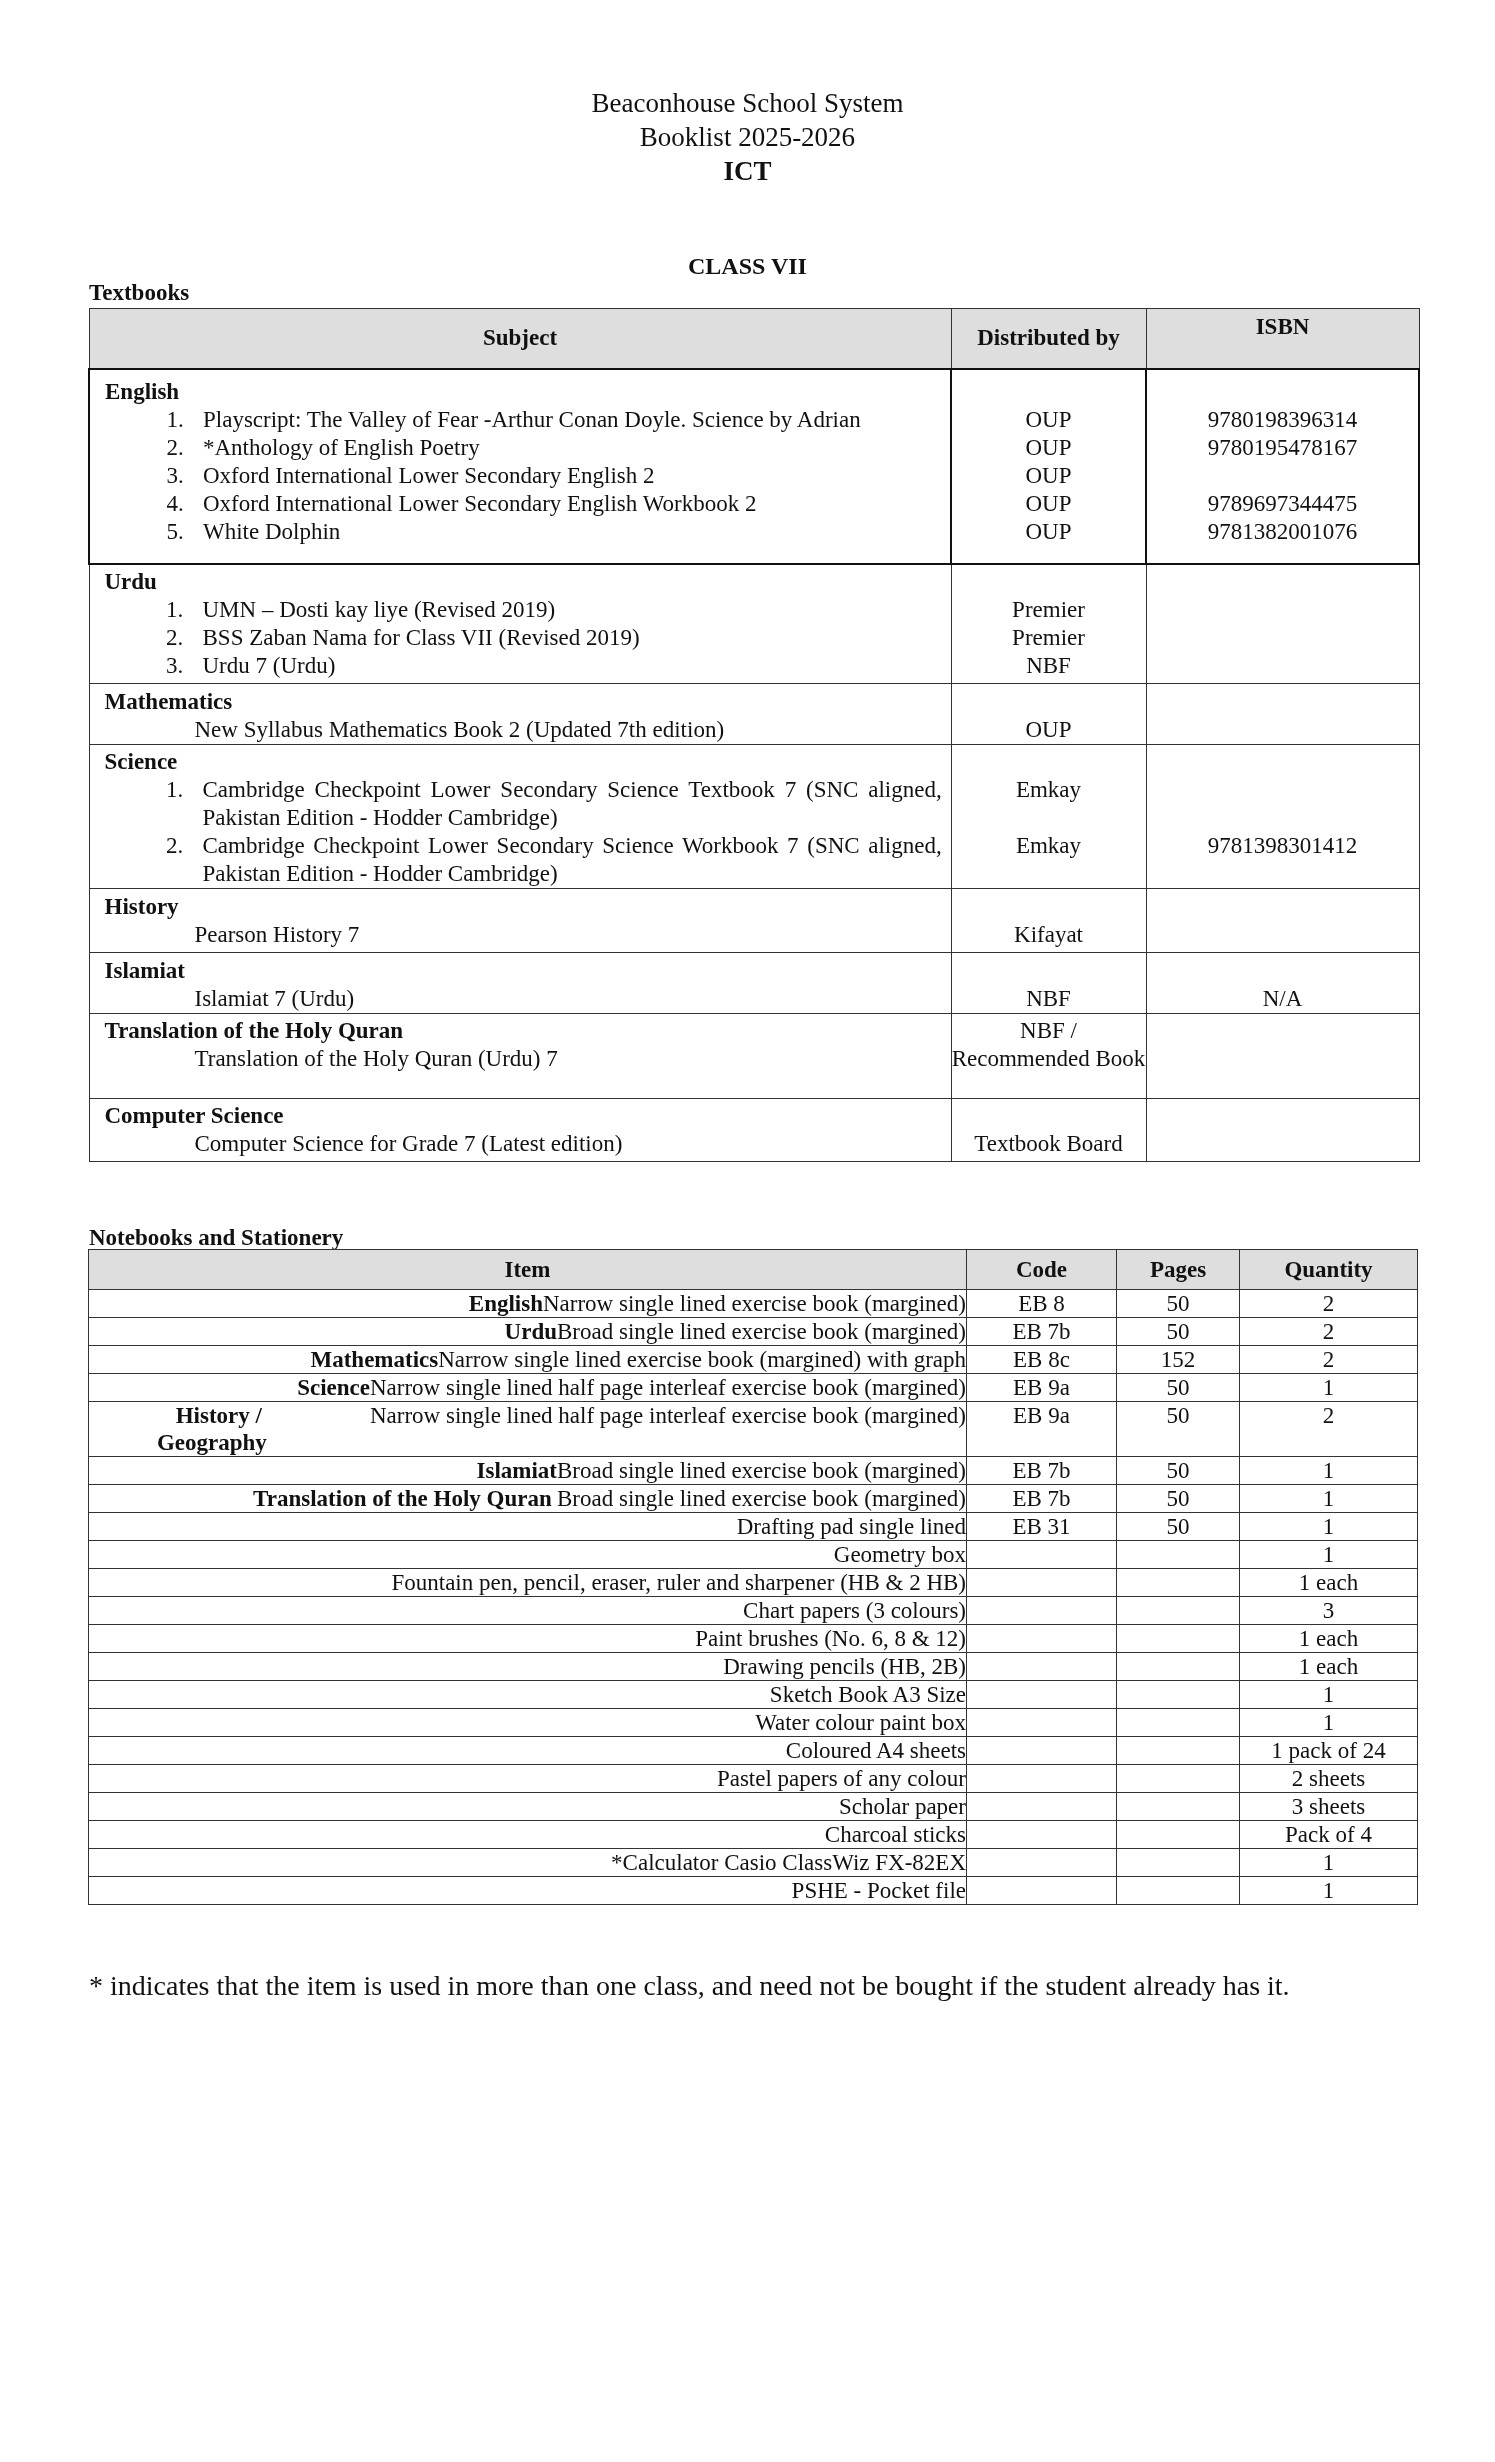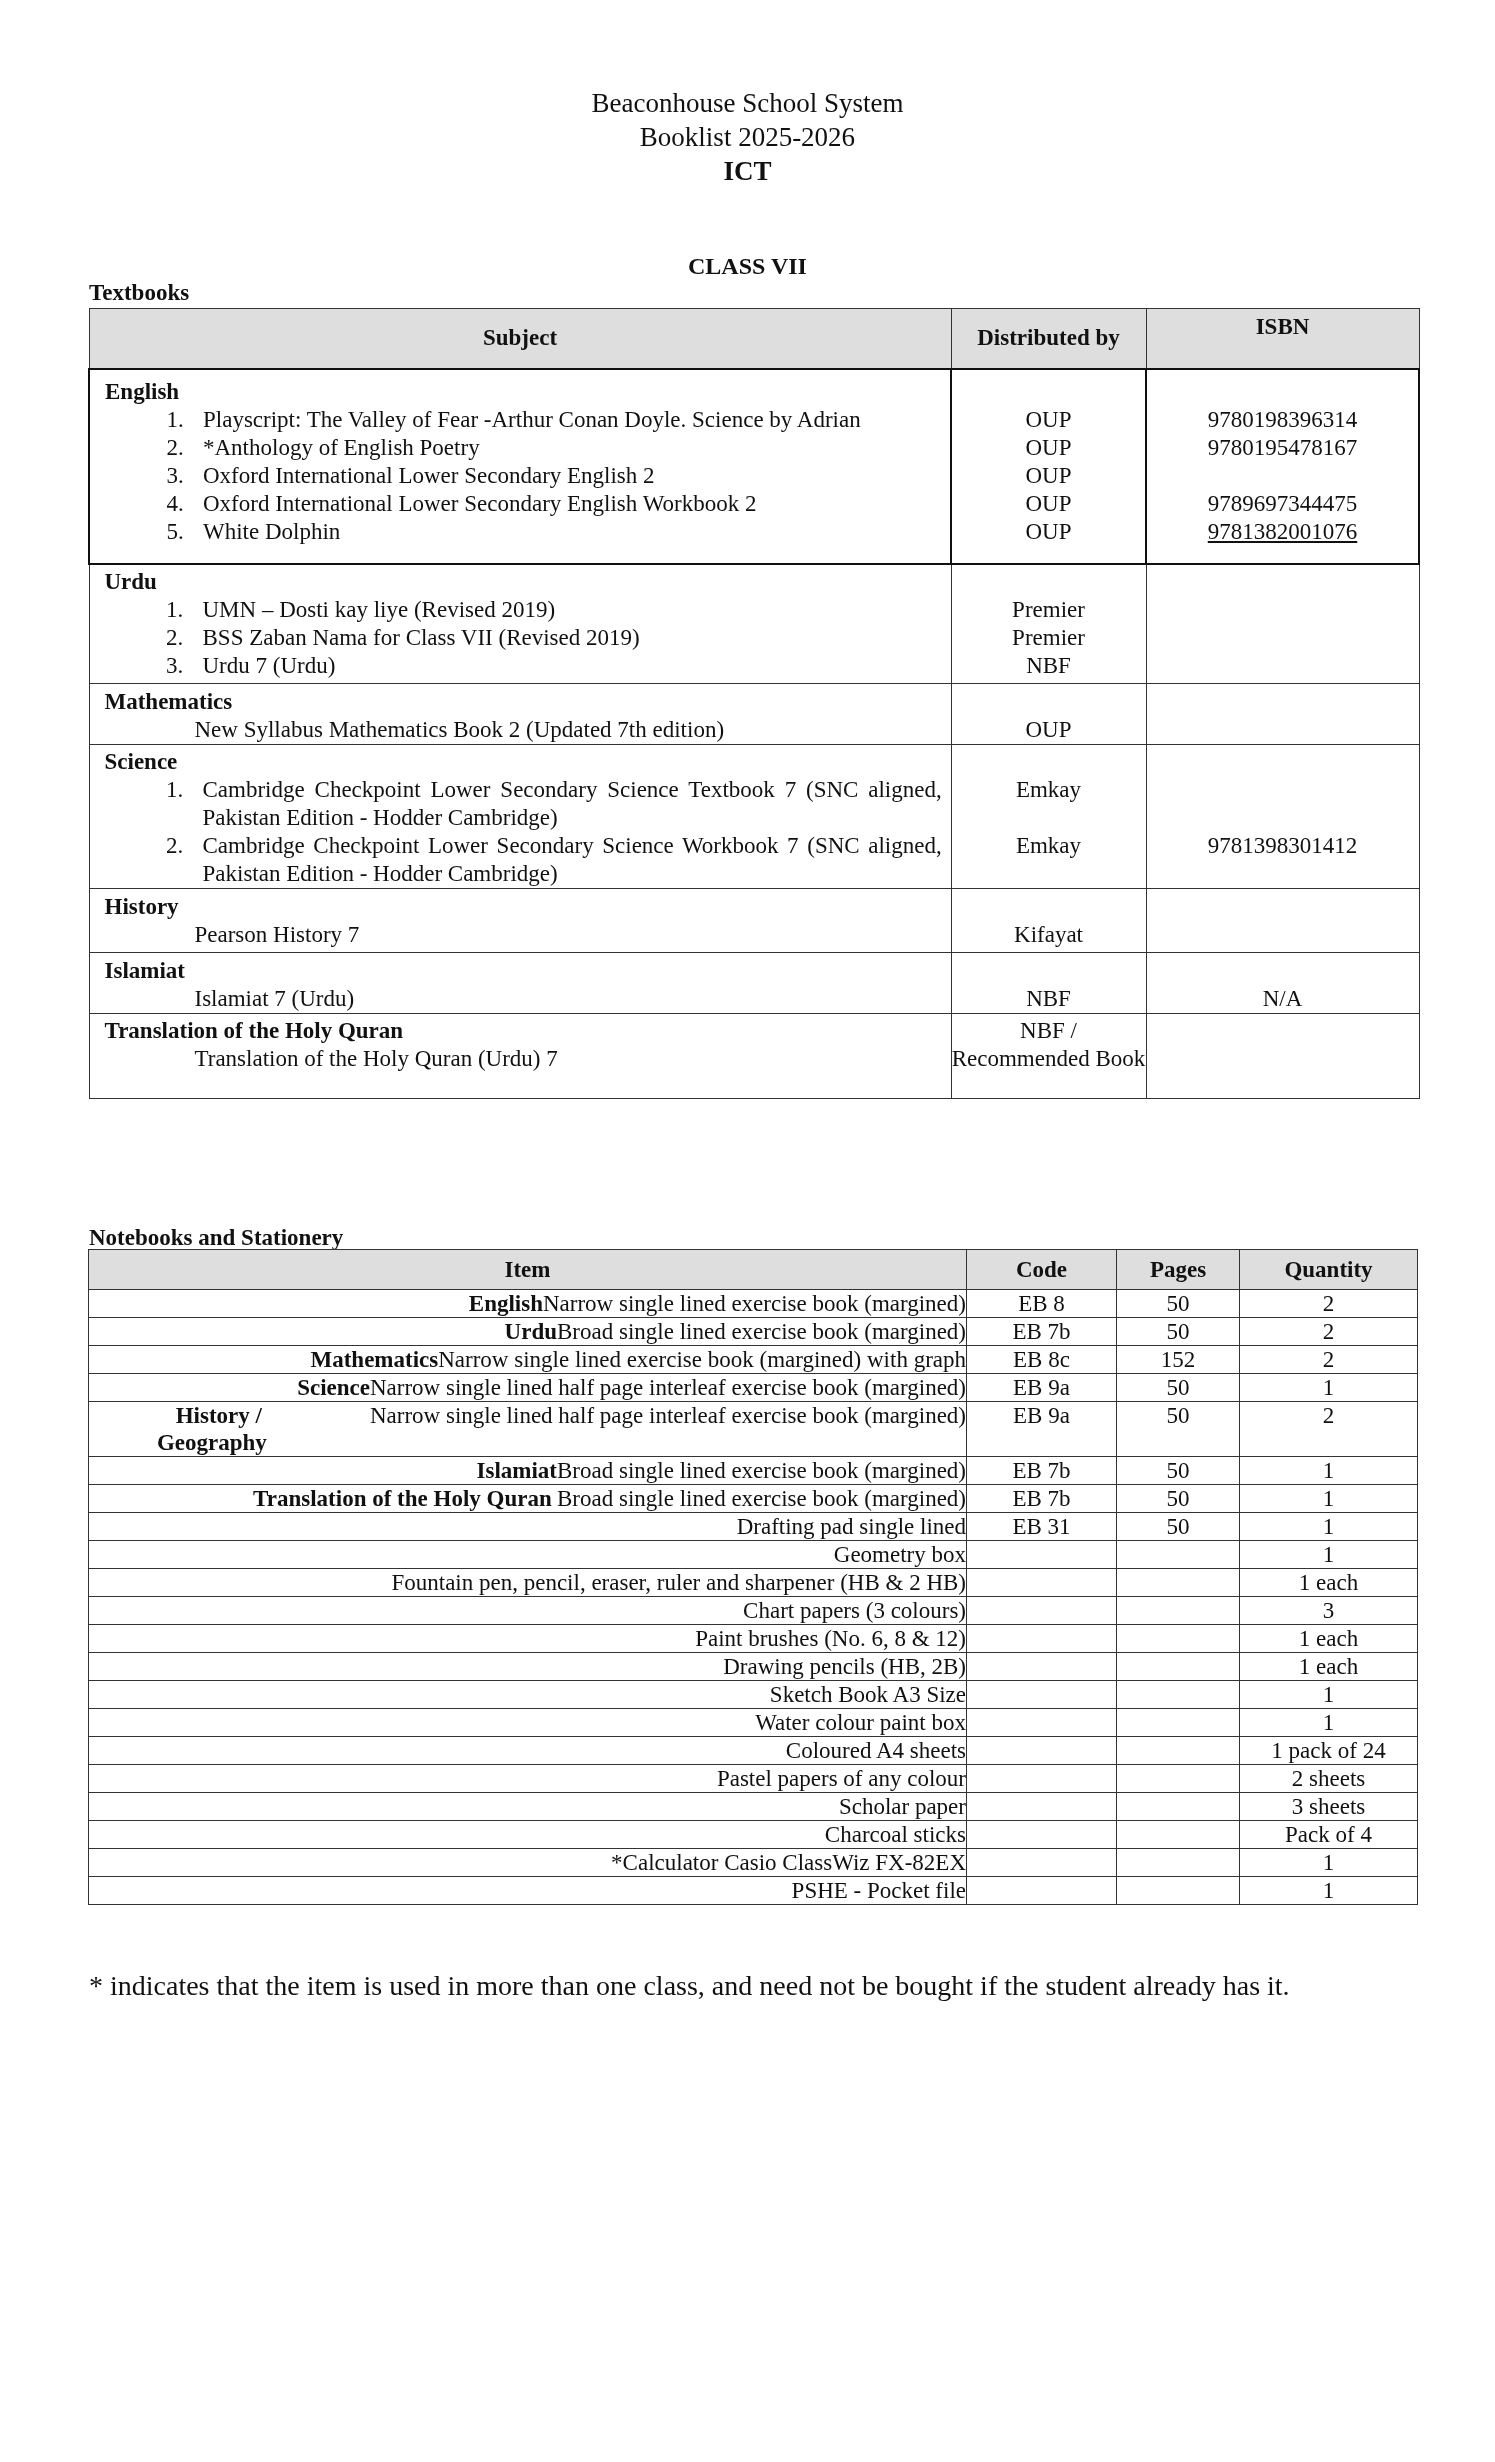--- a/index.html
+++ b/index.html
@@ -102,21 +102,21 @@
           <div style="min-height: 28px;">OUP</div>
           <div style="min-height: 28px;">OUP</div>
           <div style="min-height: 28px;">OUP</div>
         </td>
         <td class="center-col" style="padding-top: 8.8px;">
           <div></div>
           <div style="min-height: 28px;">9780198396314</div>
           <div style="min-height: 28px;">9780195478167</div>
           <div style="min-height: 28px;"></div>
           <div style="min-height: 28px;">9789697344475</div>
-          <div style="min-height: 28px; text-decoration: underline;">9781382001076</div>
+          <div style="min-height: 28px;">9781382001076</div>
         </td>
       </tr>
       <tr class="thick-top" style="height: 120px;">
         <td style="padding-top: 3.5px;">
           <div class="subj">Urdu</div>
           <ul class="list">
             <li>
               <span class="num">1.</span>
               <span class="txt">UMN – Dosti kay liye (Revised 2019)</span>
             </li>
@@ -226,20 +226,38 @@
         <td style="padding-top: 3.5px;">
           <div class="subj">Translation of the Holy Quran</div>
           <ul class="list">
             <li>
               <span class="txt plain">Translation of the Holy Quran (Urdu) 7</span>
             </li>
           </ul>
         </td>
         <td class="center-col" style="padding-top: 3.5px; line-height: 28px;">
           <div style="min-height: 28px;">NBF / Recommended Book</div>
+        </td>
+        <td class="center-col" style="padding-top: 3.5px;">
+          <div></div>
+          <div style="min-height: 28px;"></div>
+        </td>
+      </tr>
+      <tr style="height: 63px;">
+        <td style="padding-top: 3.5px;">
+          <div class="subj">Computer Science</div>
+          <ul class="list">
+            <li>
+              <span class="txt plain">Computer Science for Grade 7 (Latest edition)</span>
+            </li>
+          </ul>
+        </td>
+        <td class="center-col" style="padding-top: 3.5px;">
+          <div></div>
+          <div style="min-height: 28px;">Textbook Board</div>
         </td>
         <td class="center-col" style="padding-top: 3.5px;">
           <div></div>
           <div style="min-height: 28px;"></div>
         </td>
       </tr>
     </tbody>
 </table>
 
 <div class="section-label" style="top:1225px;">Notebooks and Stationery</div>

